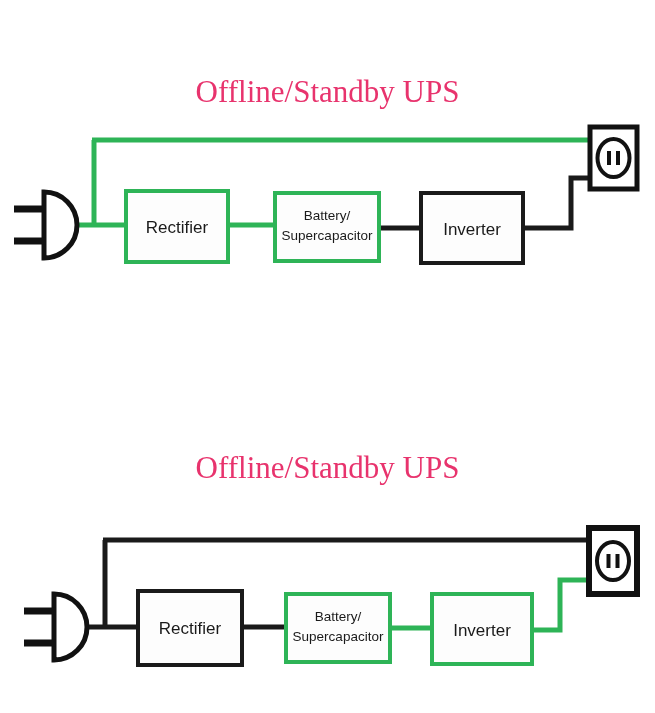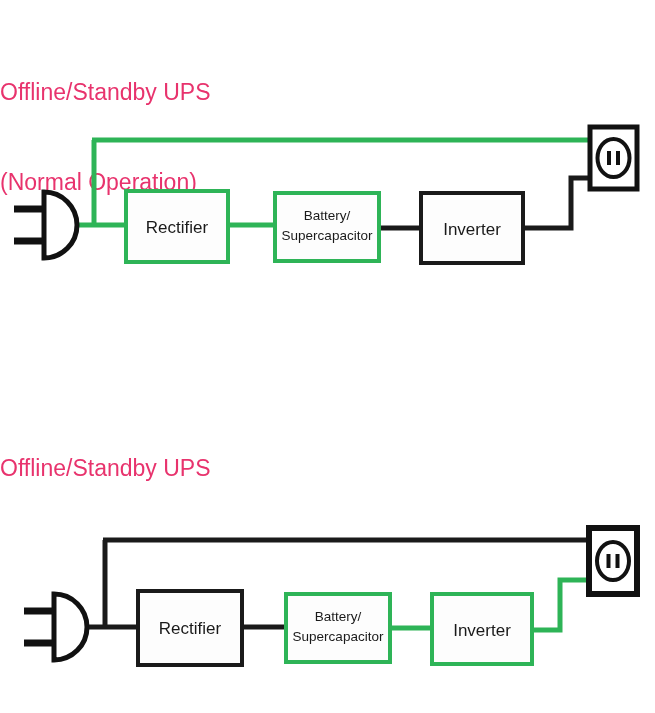--- a/index.html
+++ b/index.html
@@ -15,24 +15,24 @@
   }
   #page {
     position: relative;
     width: 655px;
     height: 713px;
     background: #ffffff;
   }
   .diagram-title {
     position: absolute;
     width: 100%;
-    text-align: left;
+    text-align: center;
     color: #e8336d;
-    font-family: Liberation Sans, sans-serif;
-    font-size: 23px;
+    font-family: Liberation Serif, serif;
+    font-size: 31px;
     line-height: 30px;
     letter-spacing: 0px;
     white-space: pre;
   }
   .title-line {
     display: block;
   }
   #title-1 { top: 17px; }
   #title-2 { top: 393px; }
   svg.canvas {
@@ -48,21 +48,20 @@
   .label-lg { font-size: 17px; }
   .label-sm { font-size: 13.5px; }
 </style>
 </head>
 <body>
 
 <div id="page">
 
   <div class="diagram-title" id="title-1">
     <span class="title-line">Offline/Standby UPS</span>
-    <span class="title-line">(Normal Operation)</span>
   </div>
 
   <svg class="canvas" width="655" height="713" viewBox="0 0 655 713">
 
     <g>
 
       <line x1="62" y1="225" x2="126" y2="225" stroke="#2eb457" stroke-width="5"></line>
 
       <line x1="94" y1="140" x2="94" y2="227" stroke="#2eb457" stroke-width="5"></line>
 

